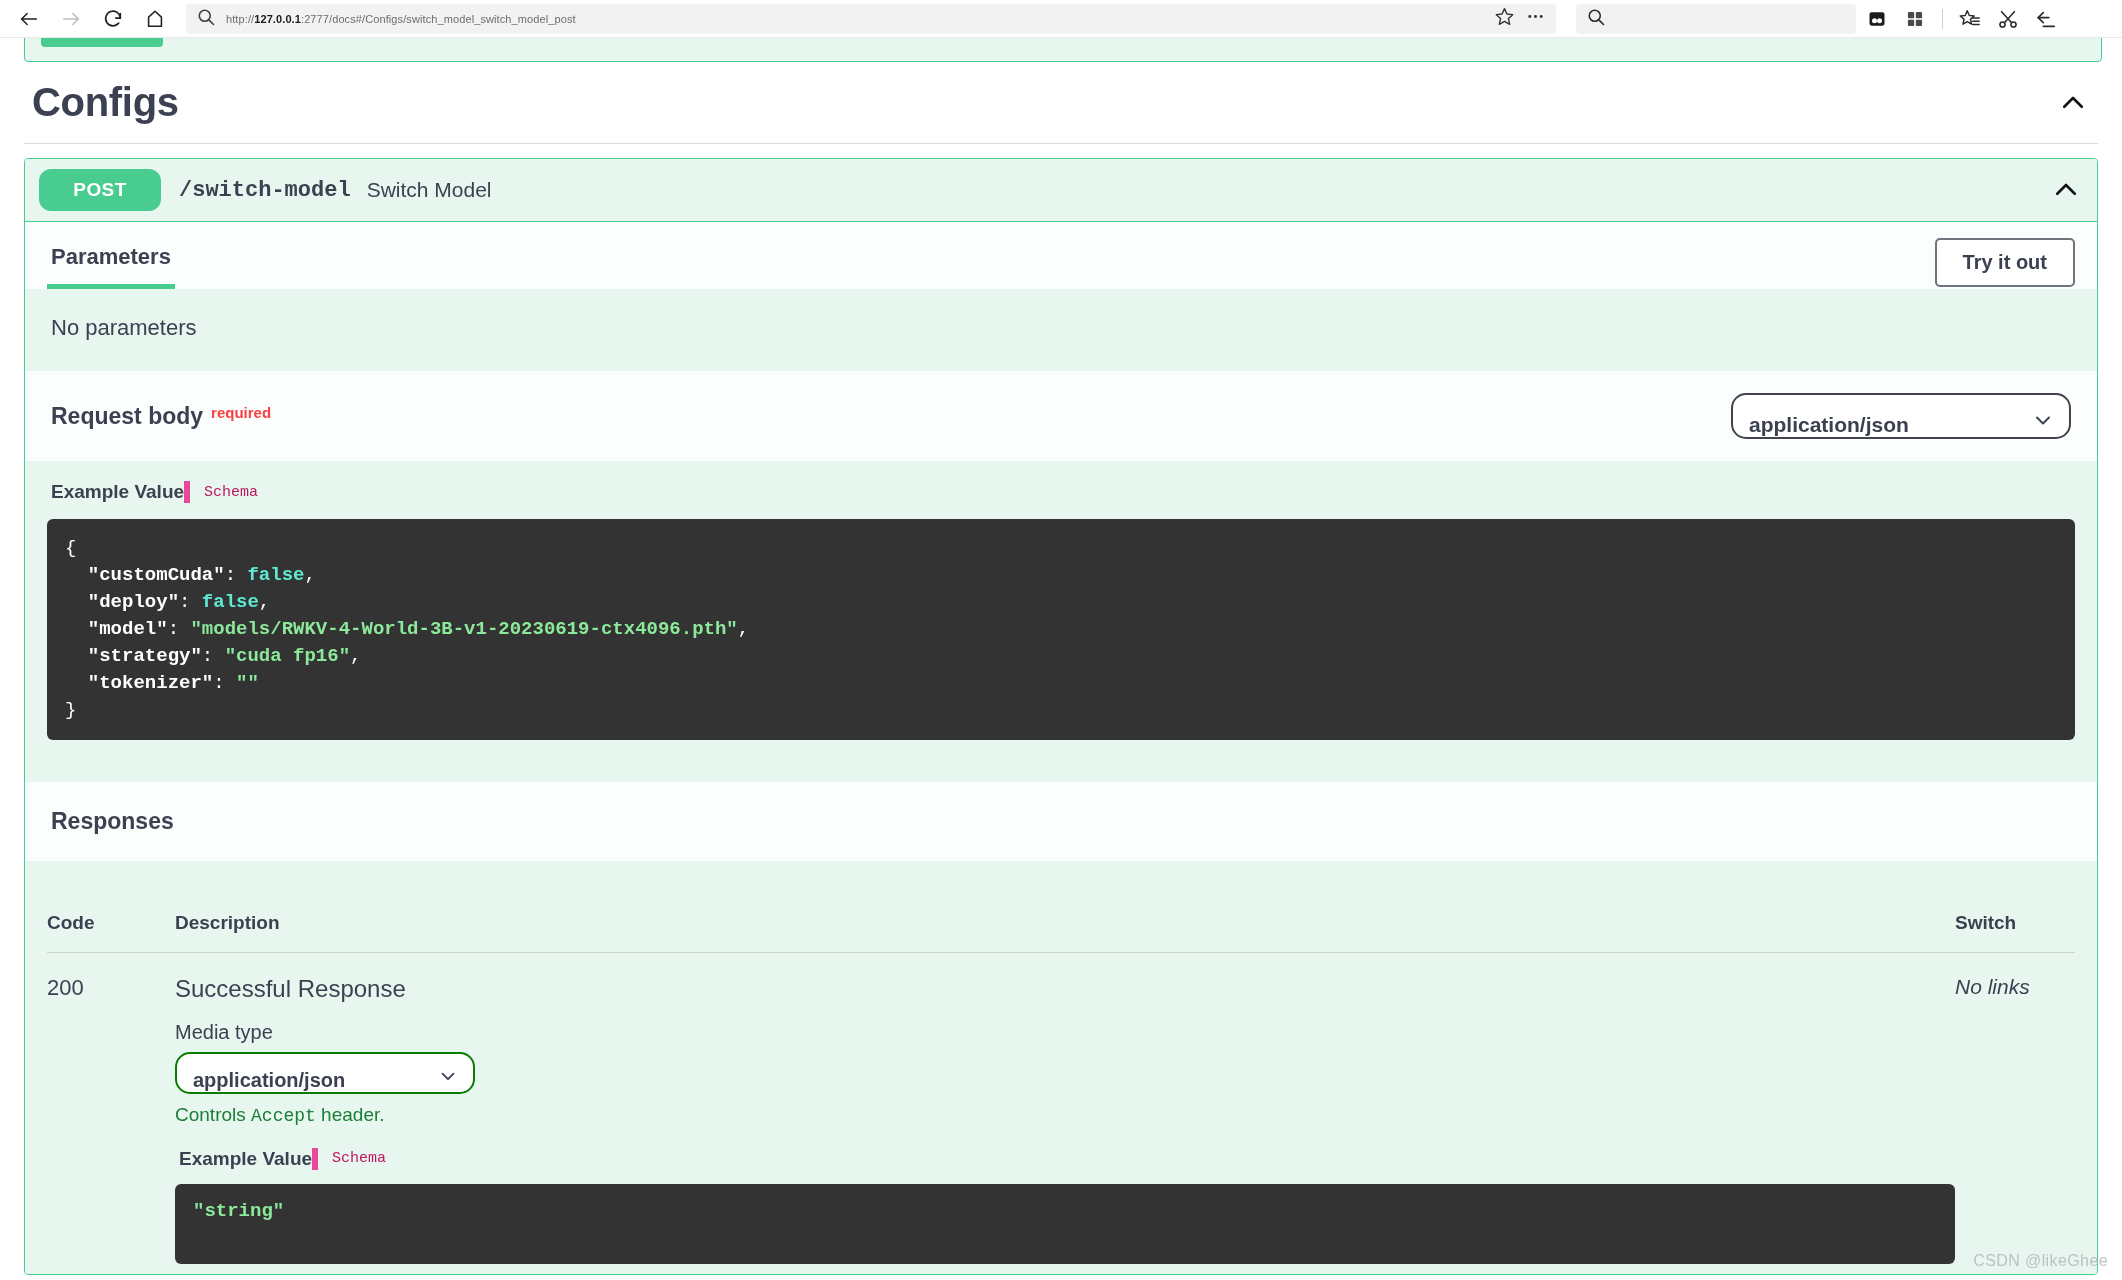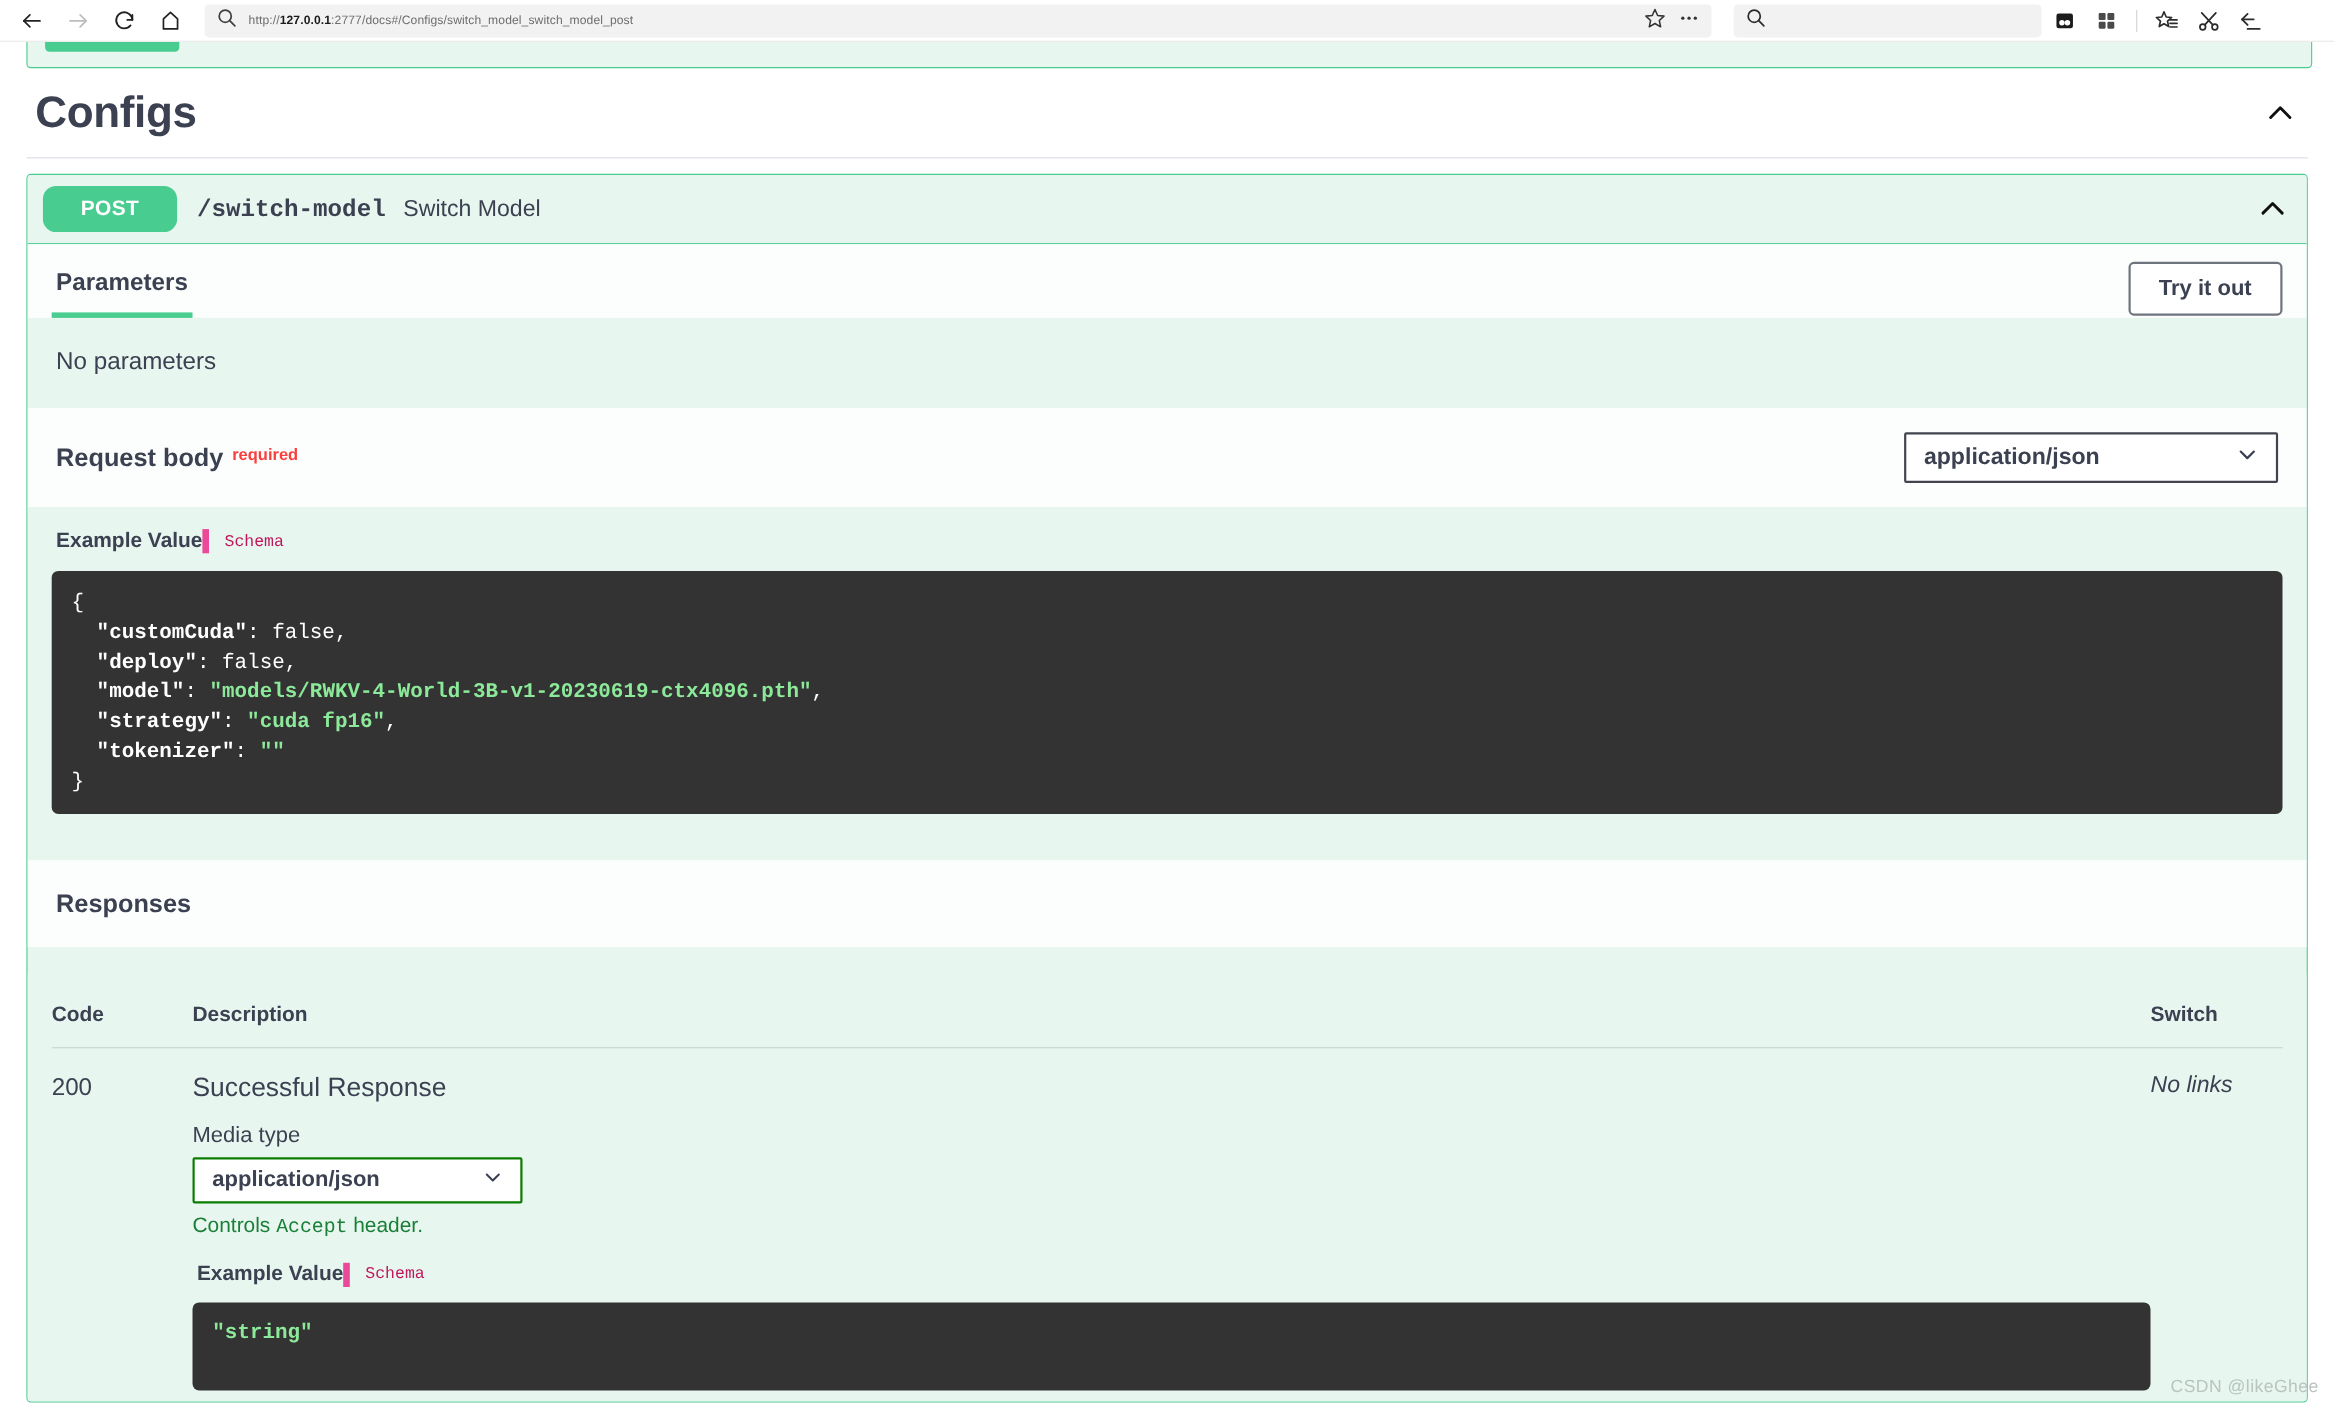--- a/index.html
+++ b/index.html
@@ -225,26 +225,26 @@
   }
   .req-required {
     color: #f93e3e;
     font-size: 15px;
     font-weight: 700;
     margin-left: 8px;
     vertical-align: 6px;
   }
   .select-box {
     border: 2px solid #41444e;
-    border-radius: 2px;
+    border-radius: 15px;
     background: #fff;
     height: 46px;
     width: 340px;
     display: flex;
-    align-items: center;
+    align-items: flex-end;
     justify-content: space-between;
     padding: 0 14px 0 16px;
     font-size: 21px;
     font-weight: 700;
     color: #3b4151;
   }
   .select-box.green-border { border-color: #0a7d00; width: 300px; height: 42px; font-size: 20px; }
 
   .ex-tabs {
     display: flex;
@@ -264,21 +264,21 @@
     margin: 16px 0 0 0;
     padding: 16px 18px;
     font-family: "Liberation Mono", monospace;
     font-size: 19px;
     line-height: 1.42;
     color: #ffffff;
     white-space: pre;
     overflow: hidden;
   }
   .c-key { color: #ffffff; font-weight: 700; }
-  .c-bool { color: #ffffff; font-weight: 400; }
+  .c-bool { color: #5eead4; font-weight: 700; }
   .c-str { color: #8ce99a; font-weight: 700; }
   .c-punc { color: #ffffff; }
 
   .resp-title {
     font-size: 23px;
     font-weight: 700;
     color: #3b4151;
     padding: 26px 4px 26px 4px;
   }
 

